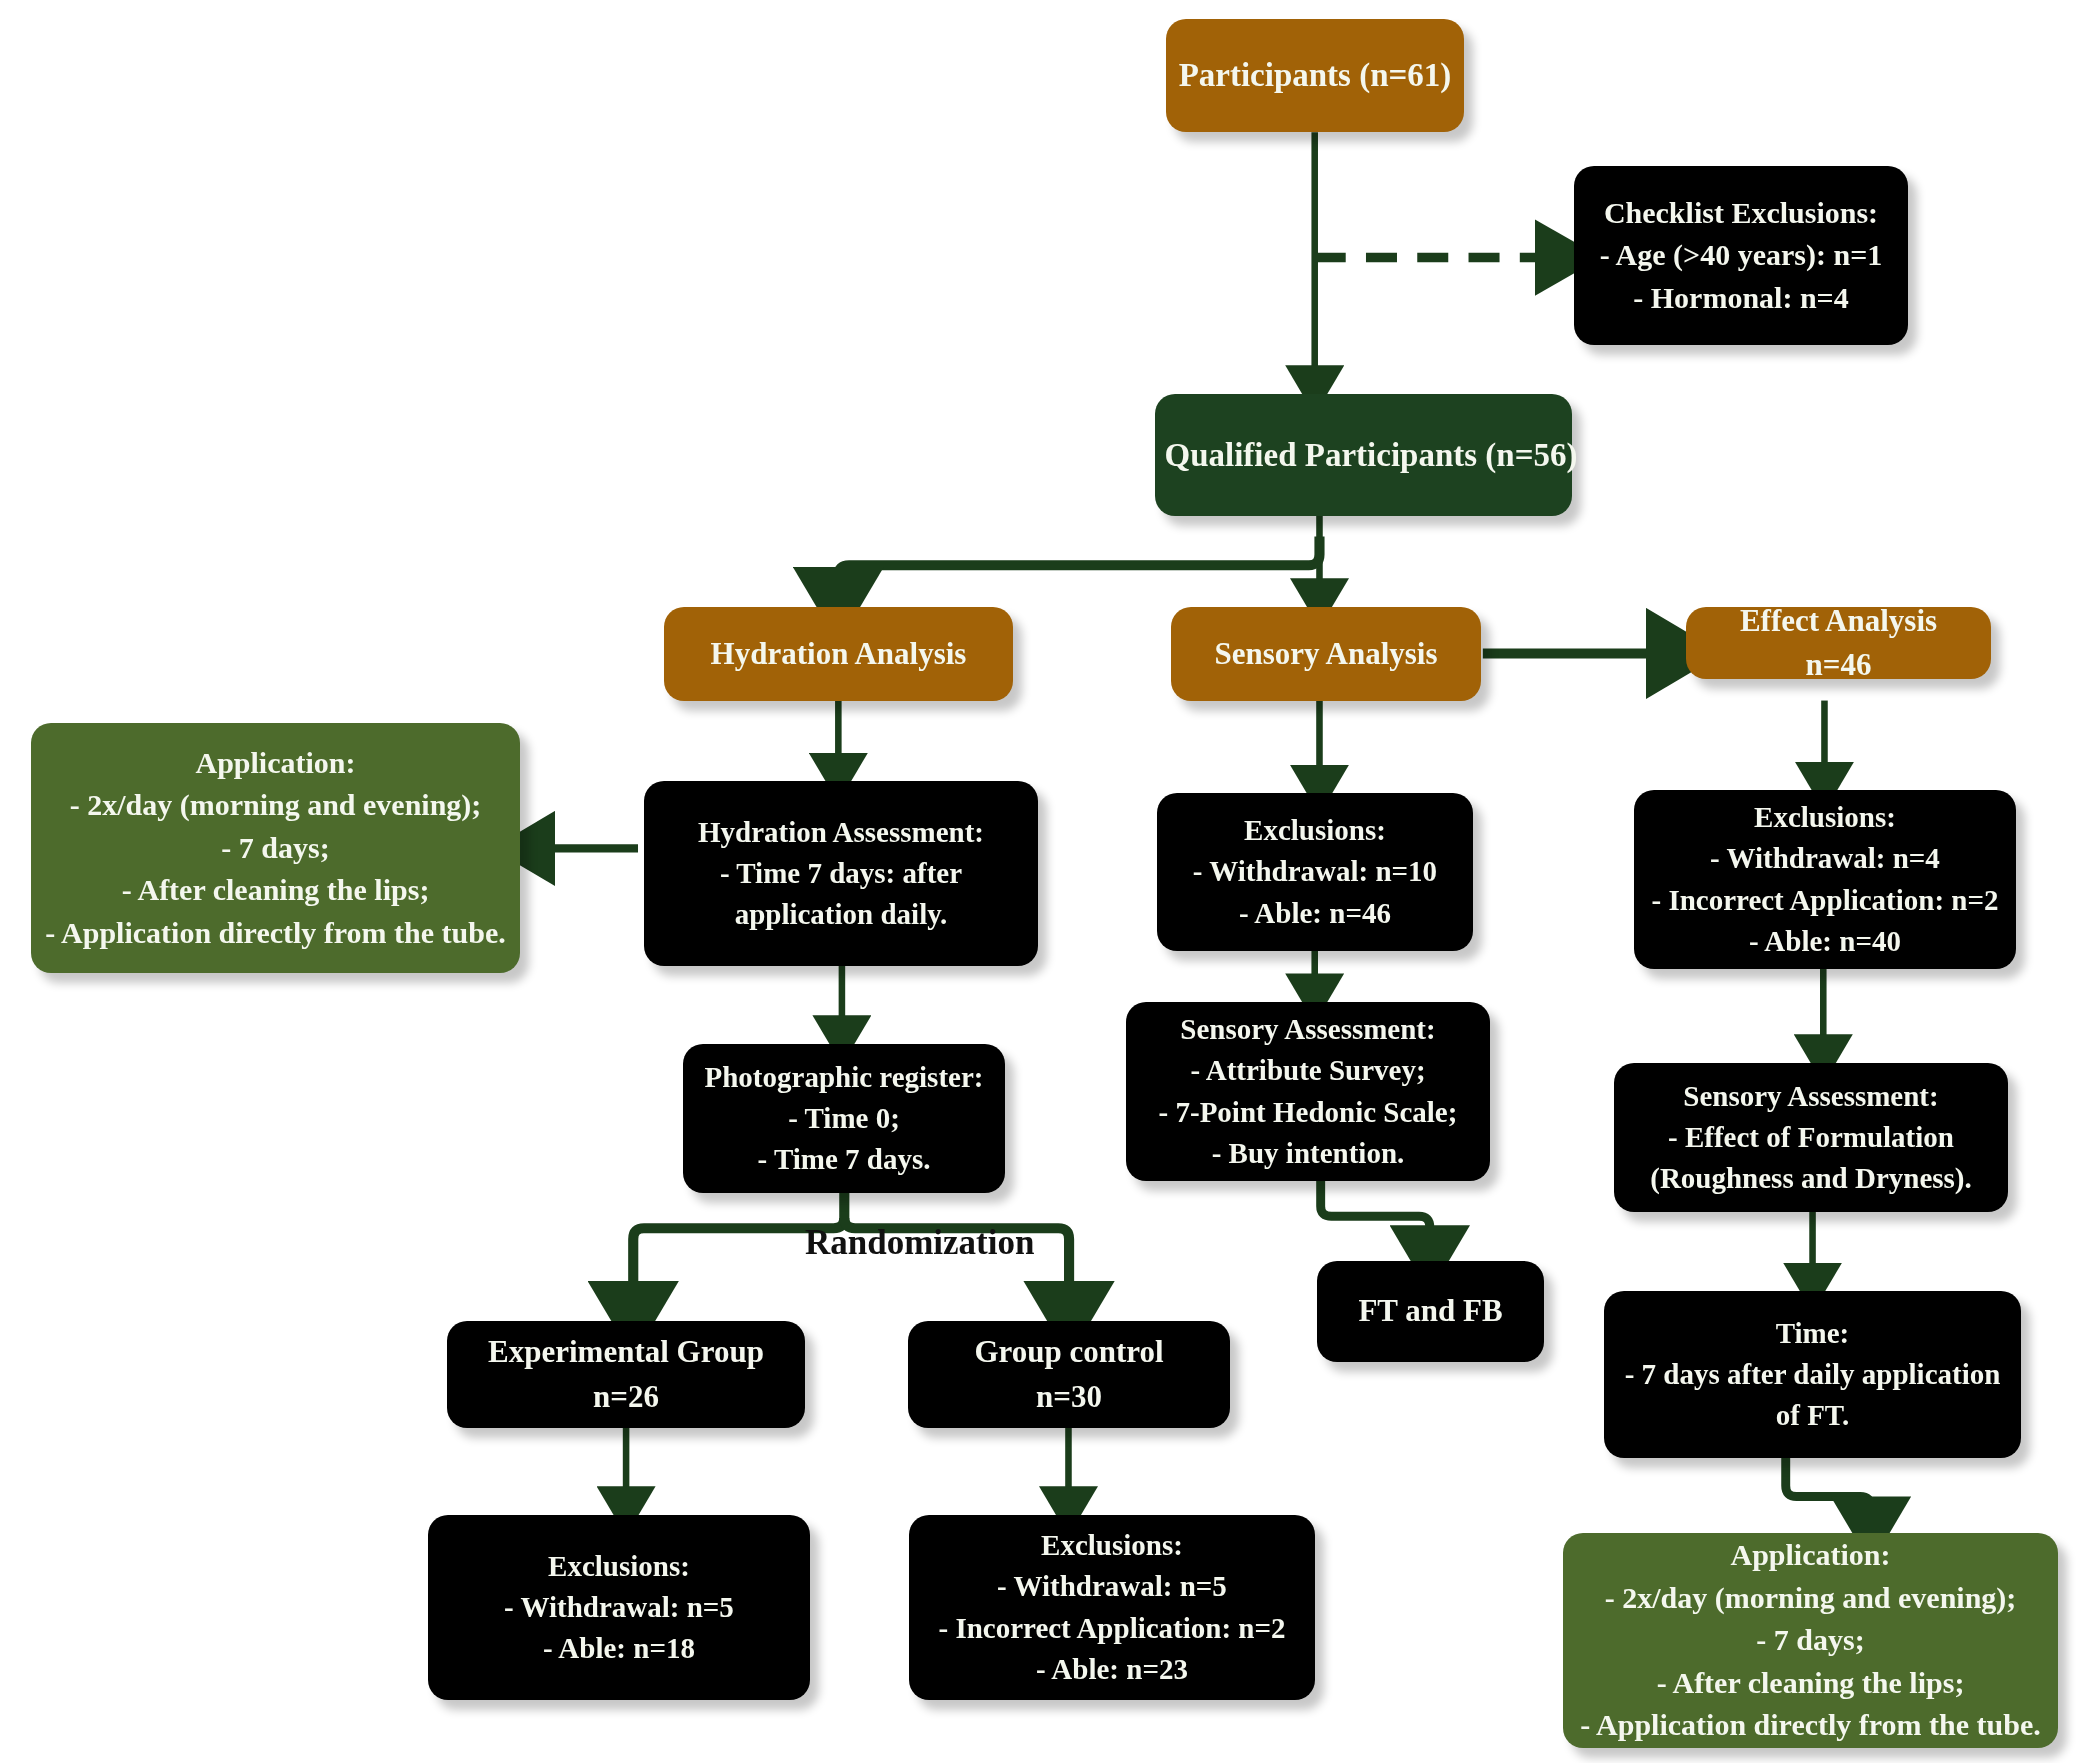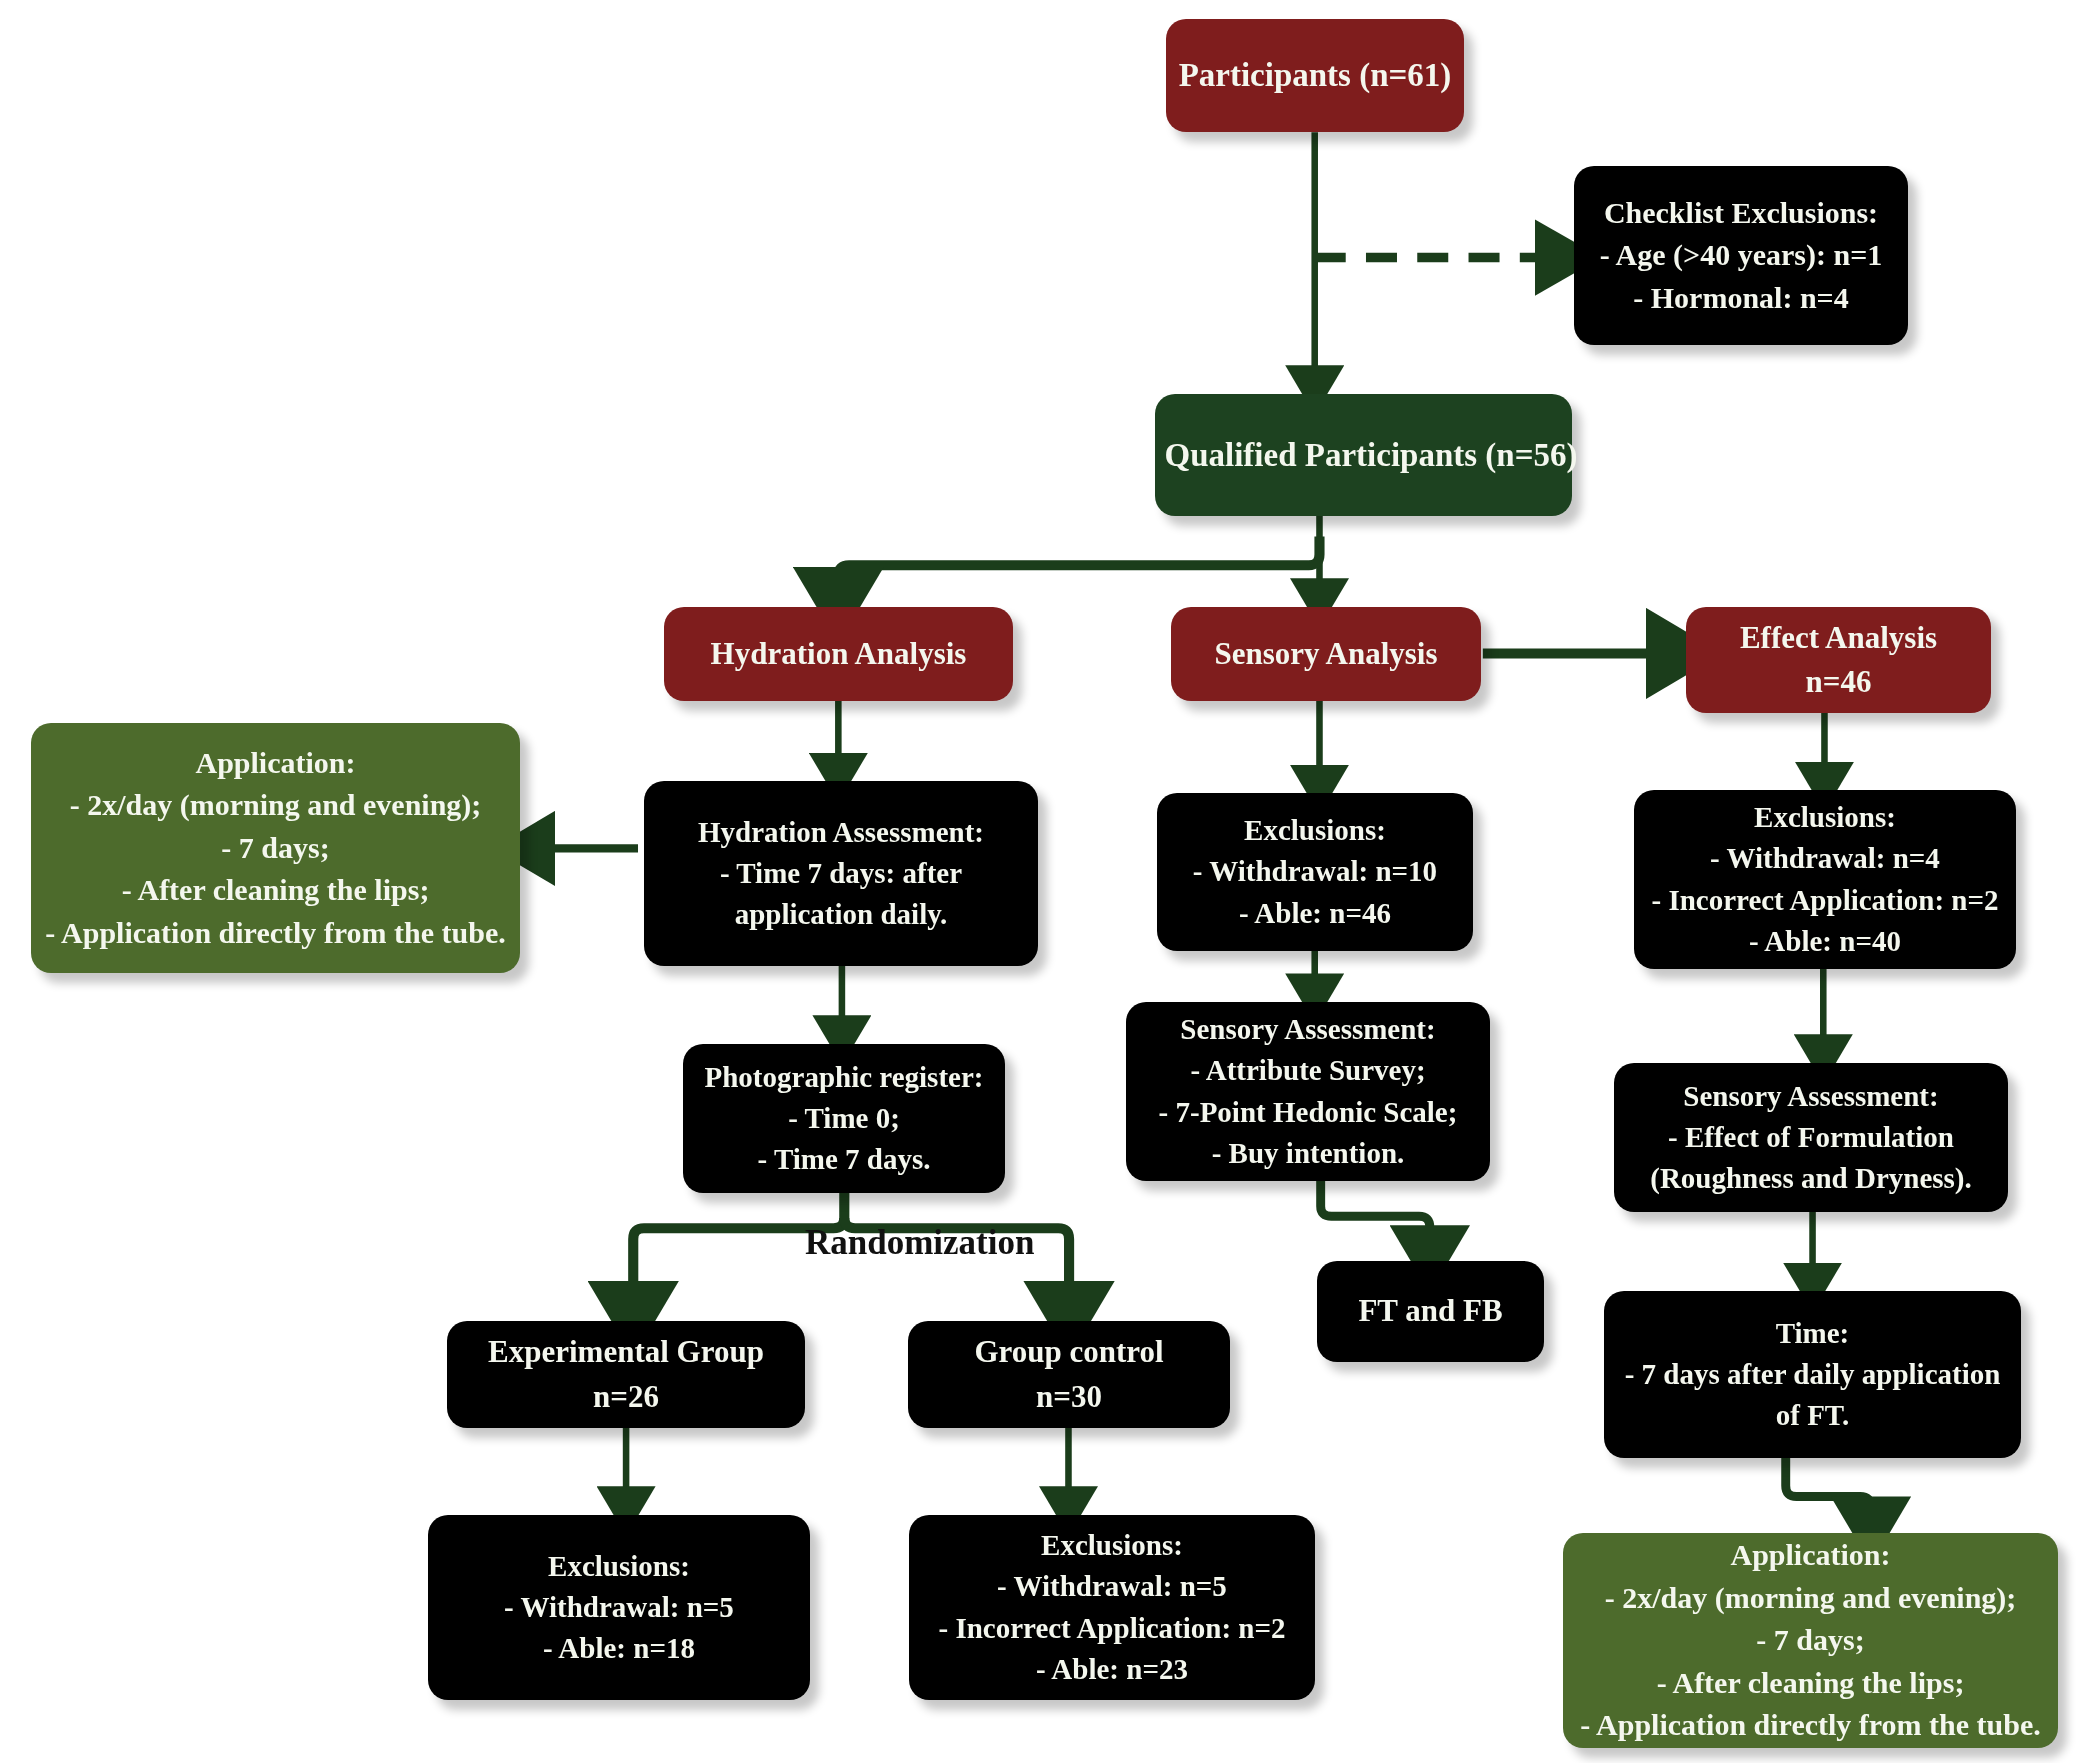--- a/index.html
+++ b/index.html
@@ -5,21 +5,21 @@
   html,body{margin:0;padding:0;background:#ffffff;}
   body{font-family:"Liberation Serif", serif;}
   #stage{position:relative;width:2097px;height:1763px;background:#fff;overflow:hidden;}
   #wires{position:absolute;left:0;top:0;width:2097px;height:1763px;pointer-events:none;}
   .node{position:absolute;box-sizing:border-box;display:flex;align-items:center;justify-content:center;
         text-align:center;color:#f4f7ee;font-weight:bold;border-radius:20px;
         box-shadow:8.3px 9.5px 9.5px rgba(0,0,0,0.22);padding:6px 9.5px;line-height:1.42;}
   .node .lines{width:100%;}
   .node .ln{display:block;white-space:nowrap;}
   .node.wrap .ln{white-space:normal;}
-  .tone-mid{background:#7f1d1d;}
+  .tone-mid{background:#a16207;}
   .tone-light{background:#000000;}
   .tone-dark{background:#1d4220;}
   .tone-olive{background:#4d6b2c;}
   .plain-label{position:absolute;color:#111;font-weight:bold;white-space:nowrap;}
 </style>
 </head>
 <body>
 
 <div id="stage">
 
@@ -91,21 +91,21 @@
       <div class="node tone-mid" style="left: 664px; top: 607px; width: 349px; height: 94px; font-size: 31px;">
         <div class="lines">
           <span class="ln">Hydration Analysis</span>
         </div>
       </div>
       <div class="node tone-mid" style="left: 1171px; top: 607px; width: 310px; height: 94px; font-size: 31px;">
         <div class="lines">
           <span class="ln">Sensory Analysis</span>
         </div>
       </div>
-      <div class="node tone-mid" style="left: 1686px; top: 607px; width: 305px; height: 106px; font-size: 31px;">
+      <div class="node tone-mid" style="left: 1686px; top: 607px; width: 305px; height: 72px; font-size: 31px;">
         <div class="lines">
           <span class="ln">Effect Analysis</span>
           <span class="ln">n=46</span>
         </div>
       </div>
       <div class="node tone-olive" style="left: 31px; top: 723px; width: 489px; height: 250px; font-size: 30px;">
         <div class="lines">
           <span class="ln">Application:</span>
           <span class="ln">- 2x/day (morning and evening);</span>
           <span class="ln">- 7 days;</span>

